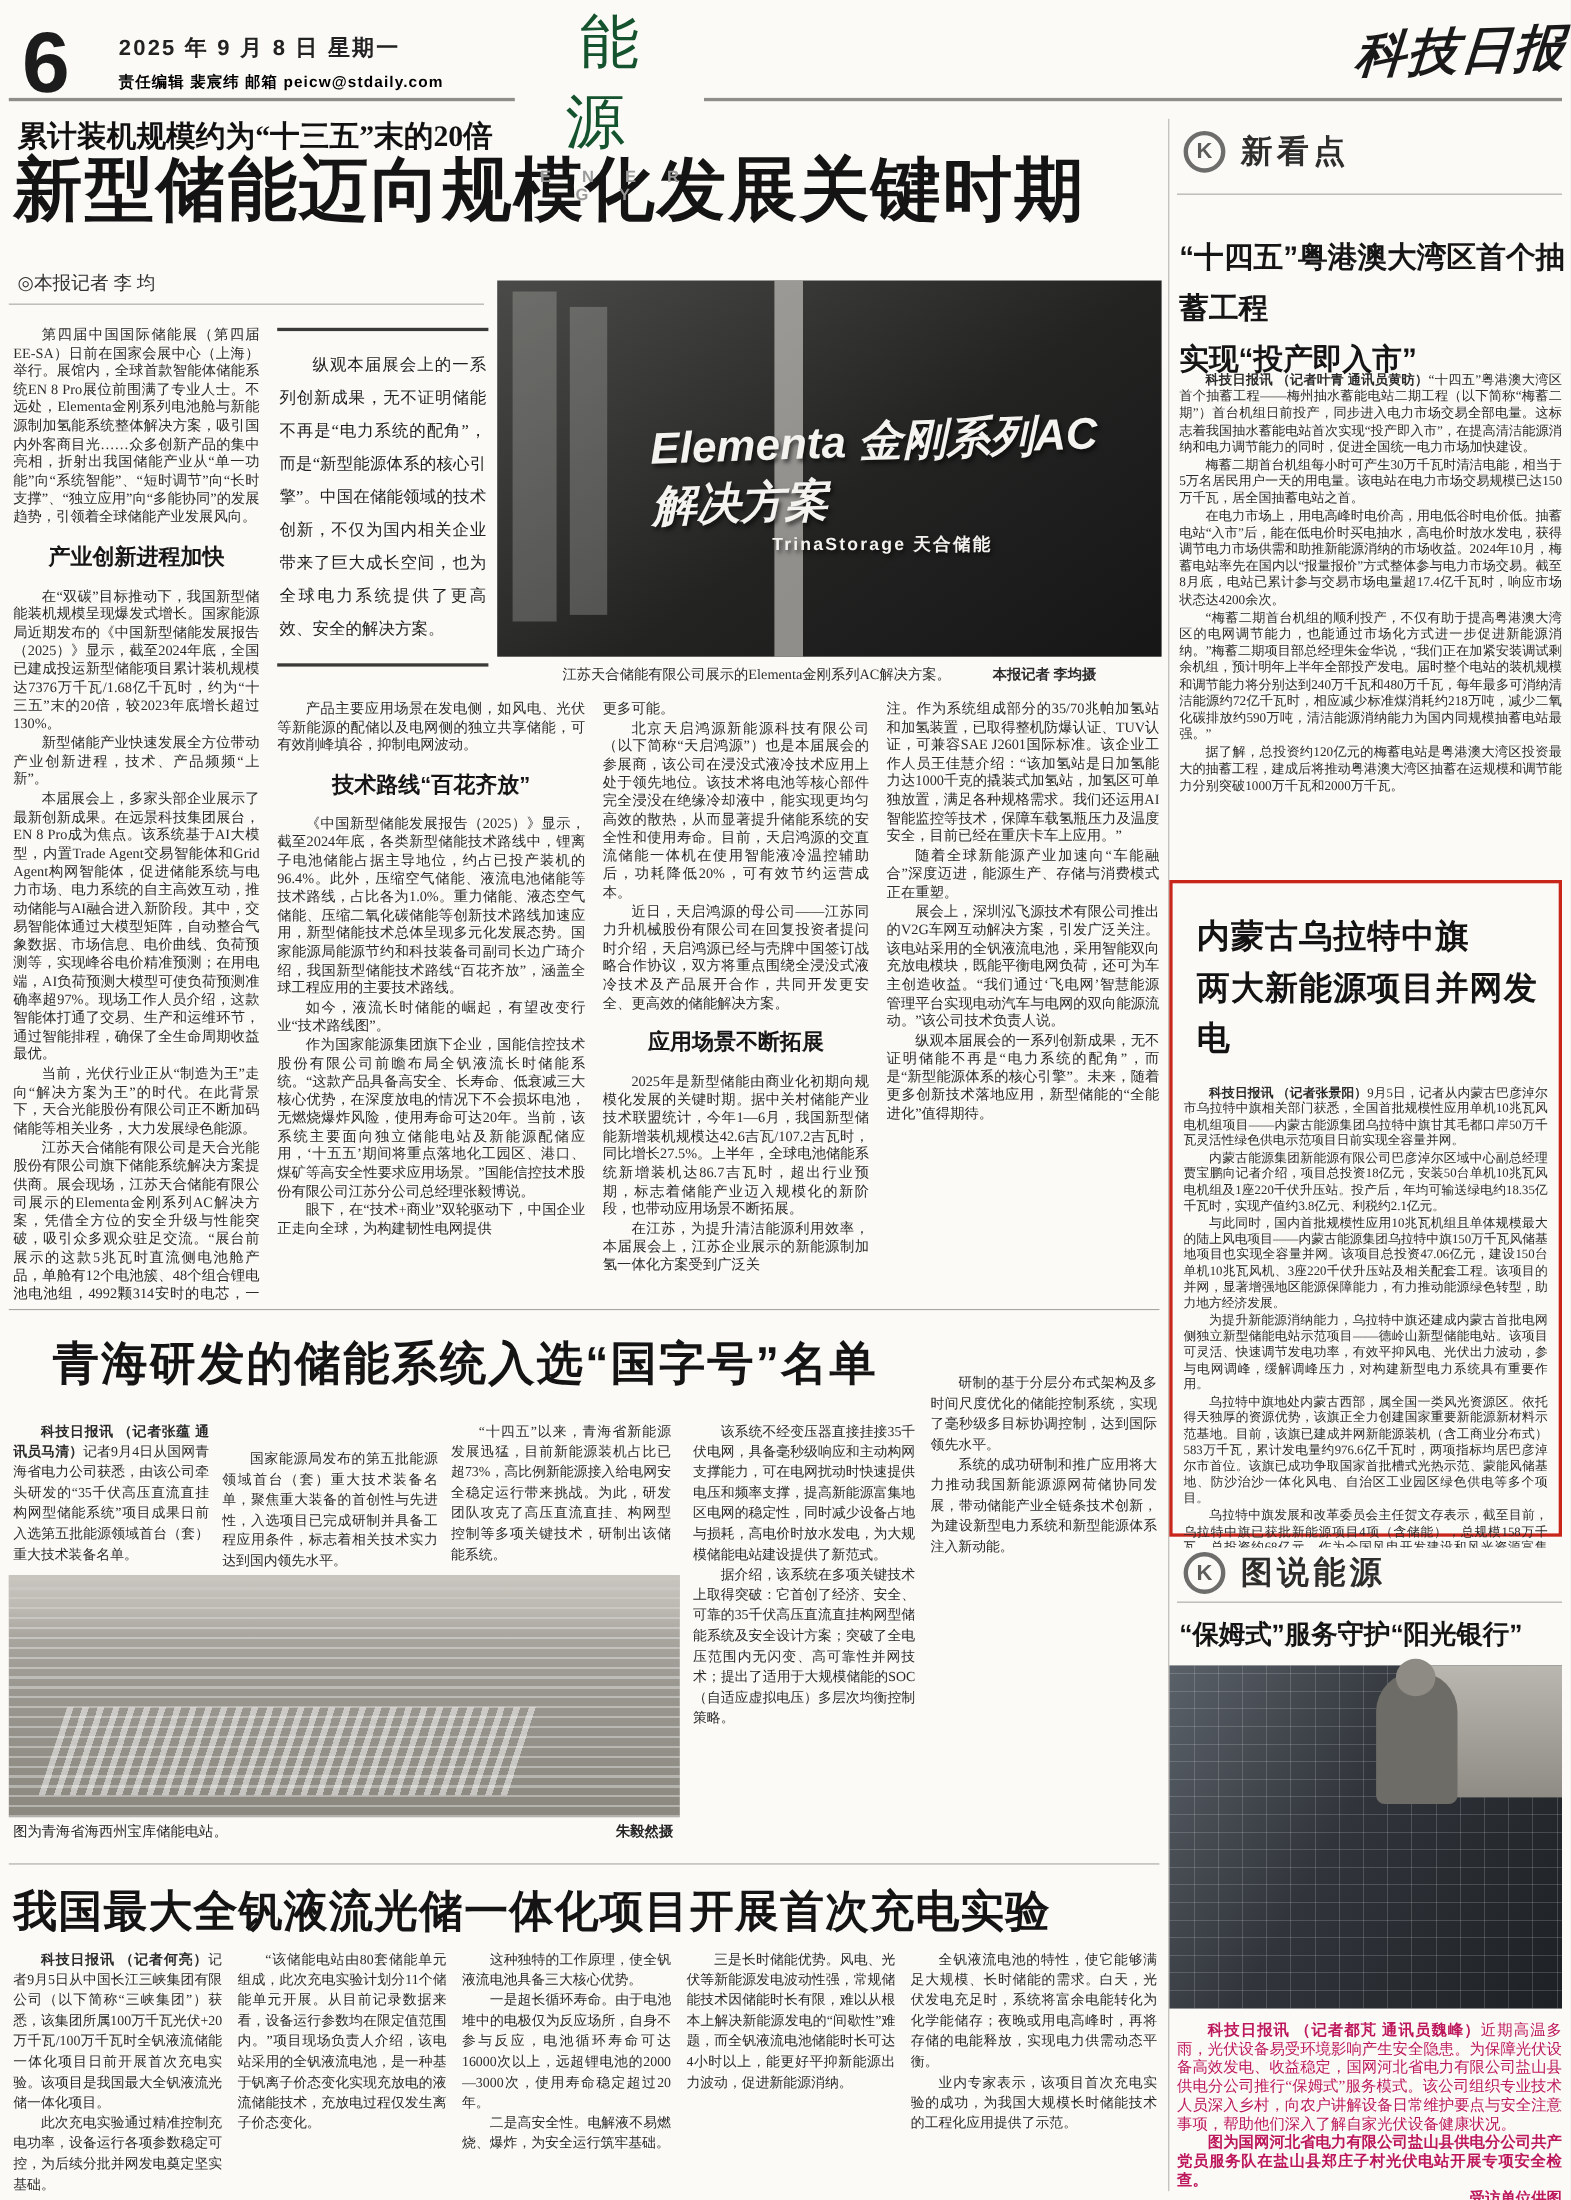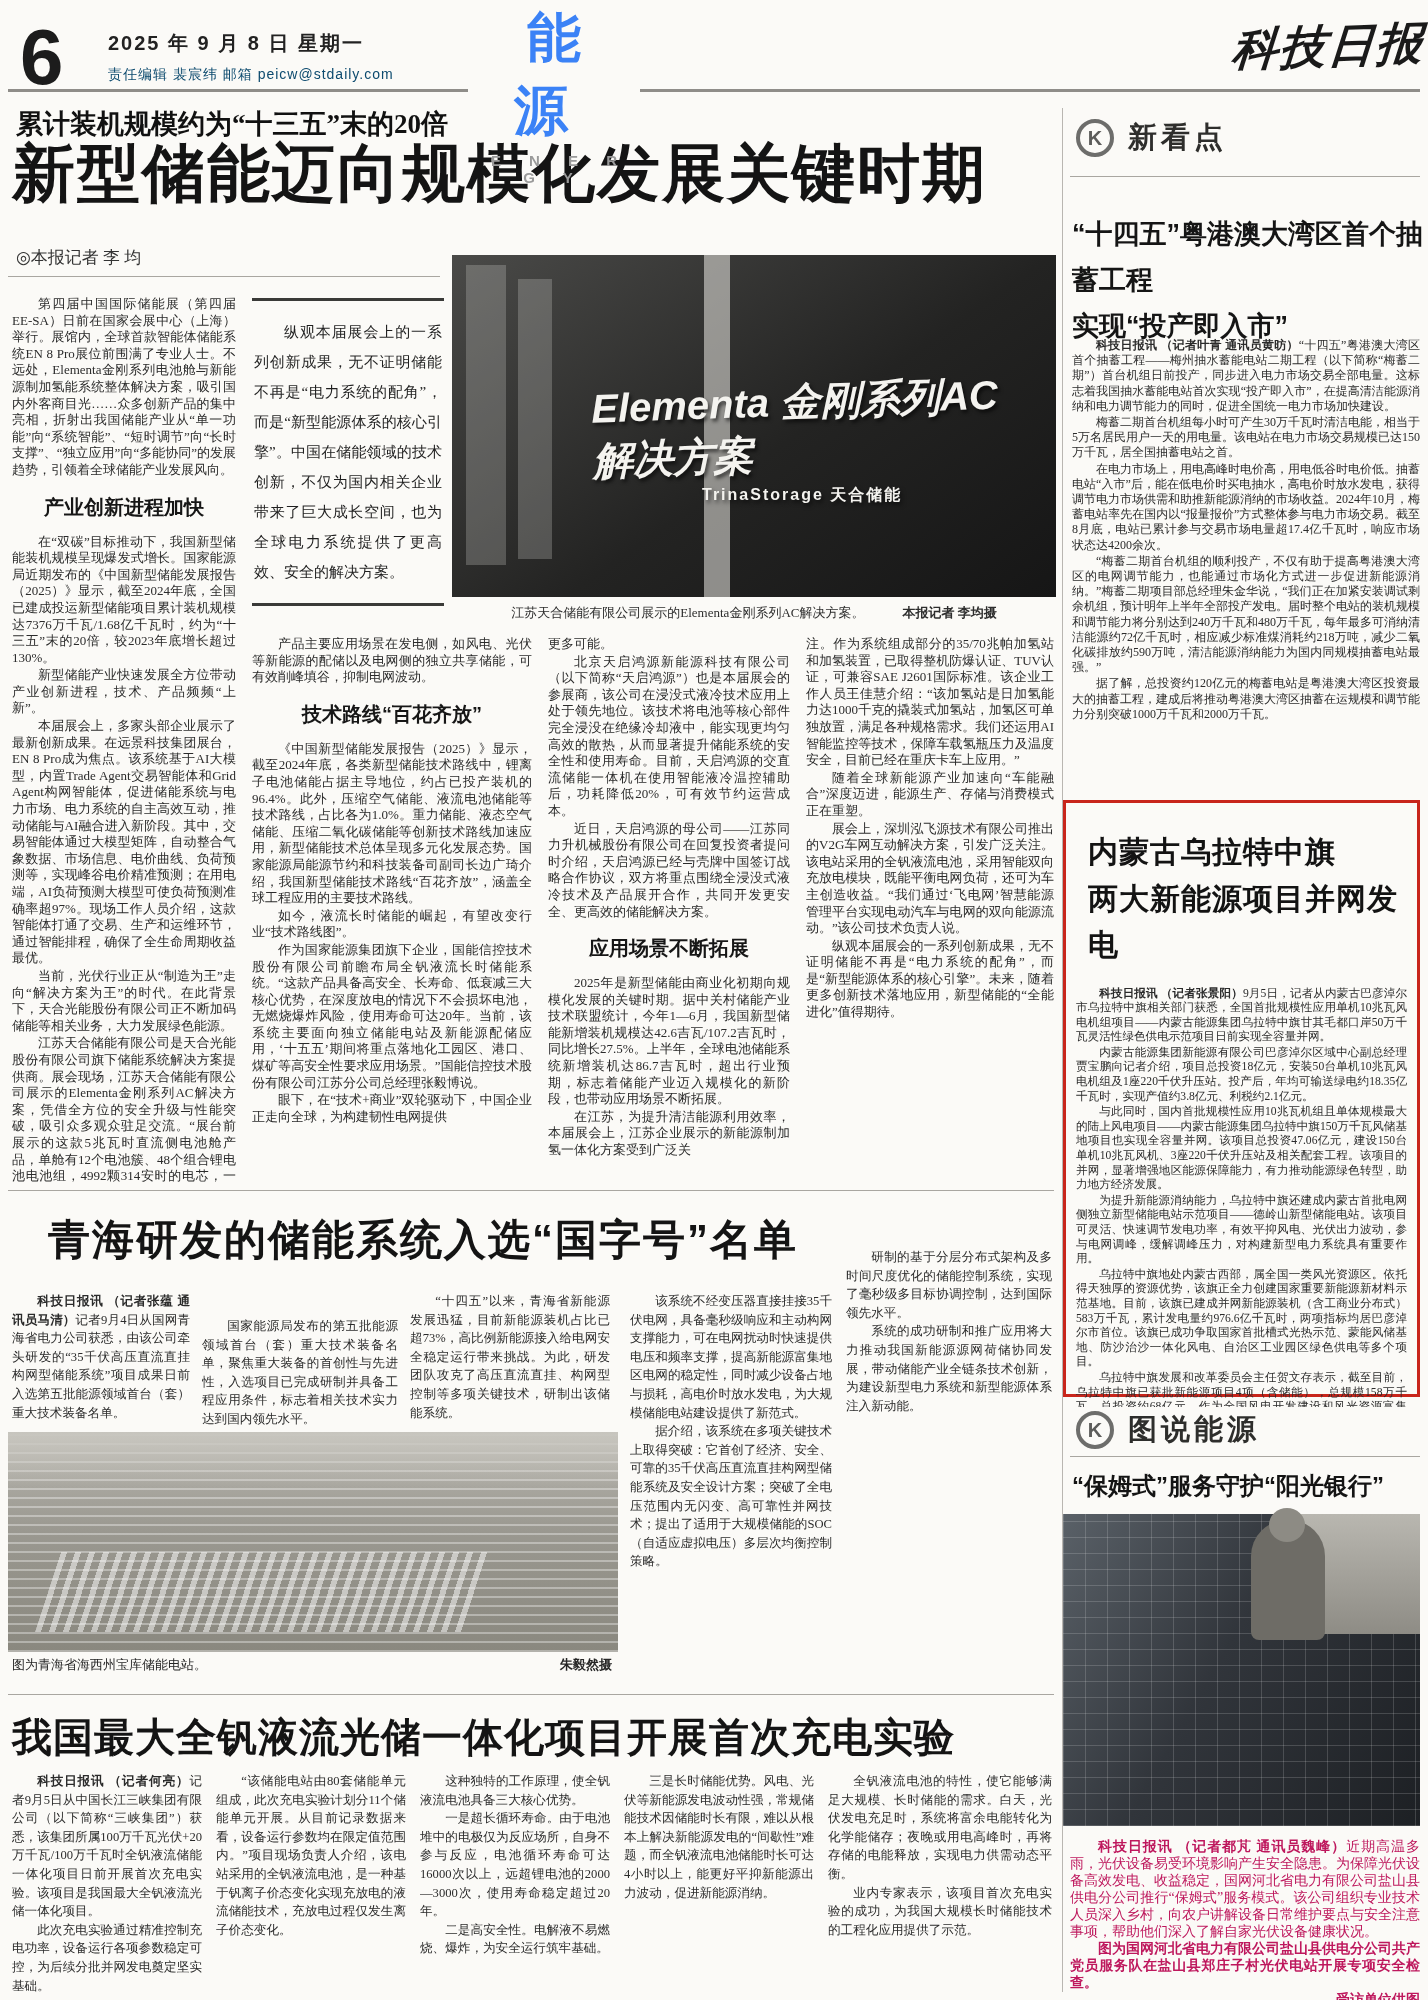--- a/index.html
+++ b/index.html
@@ -6,23 +6,23 @@
   #page{position:relative;width:1428px;height:2000px;background:#fbfaf7;color:#262626;
         font-family:"Liberation Serif","DejaVu Serif",serif;overflow:hidden;}
   .abs{position:absolute;}
   .sans{font-family:"Liberation Sans","DejaVu Sans",sans-serif;}
   .jt{text-align:justify;}
   p{margin:0;text-indent:2em;}
   .b{font-weight:bold;}
   
   .pagenum{font-size:78px;font-weight:900;line-height:1;color:#1c1c1c;}
   .dateline{font-size:20px;font-weight:bold;color:#222;letter-spacing:2px;}
-  .editline{font-size:14px;color:#0c4a6e;margin-top:8px;letter-spacing:1px;}
+  .editline{font-size:14px;color:#000000;margin-top:8px;letter-spacing:1px;font-weight:bold;}
   .secbox{background:#fbfaf7;text-align:center;}
-  .sectitle{font-size:54px;font-weight:700;color:#3b82f6;letter-spacing:26px;text-indent:26px;}
+  .sectitle{font-size:54px;font-weight:400;color:#14532d;letter-spacing:26px;text-indent:26px;}
   .secen{font-size:15px;font-weight:bold;color:#9a9a9a;letter-spacing:12px;text-indent:12px;margin-top:4px;}
   .masthead{font-size:46px;font-weight:bold;font-style:italic;color:#1a1a1a;transform:skewX(-6deg) rotate(-2deg);letter-spacing:2px;}
   .hrule{background:#8f8d89;height:3px;}
   .vrule{background:#b9b6b1;width:1px;}
   .thinrule{background:#a9a6a1;height:1px;}
   
   .kicker{font-size:27px;font-weight:bold;color:#111;}
   .mainhead{font-size:63px;font-weight:900;color:#141414;letter-spacing:2px;line-height:1;}
   .byline{font-size:17px;color:#333;}
   .col{font-size:13px;line-height:16.6px;color:#2b2b2b;overflow:hidden;}

